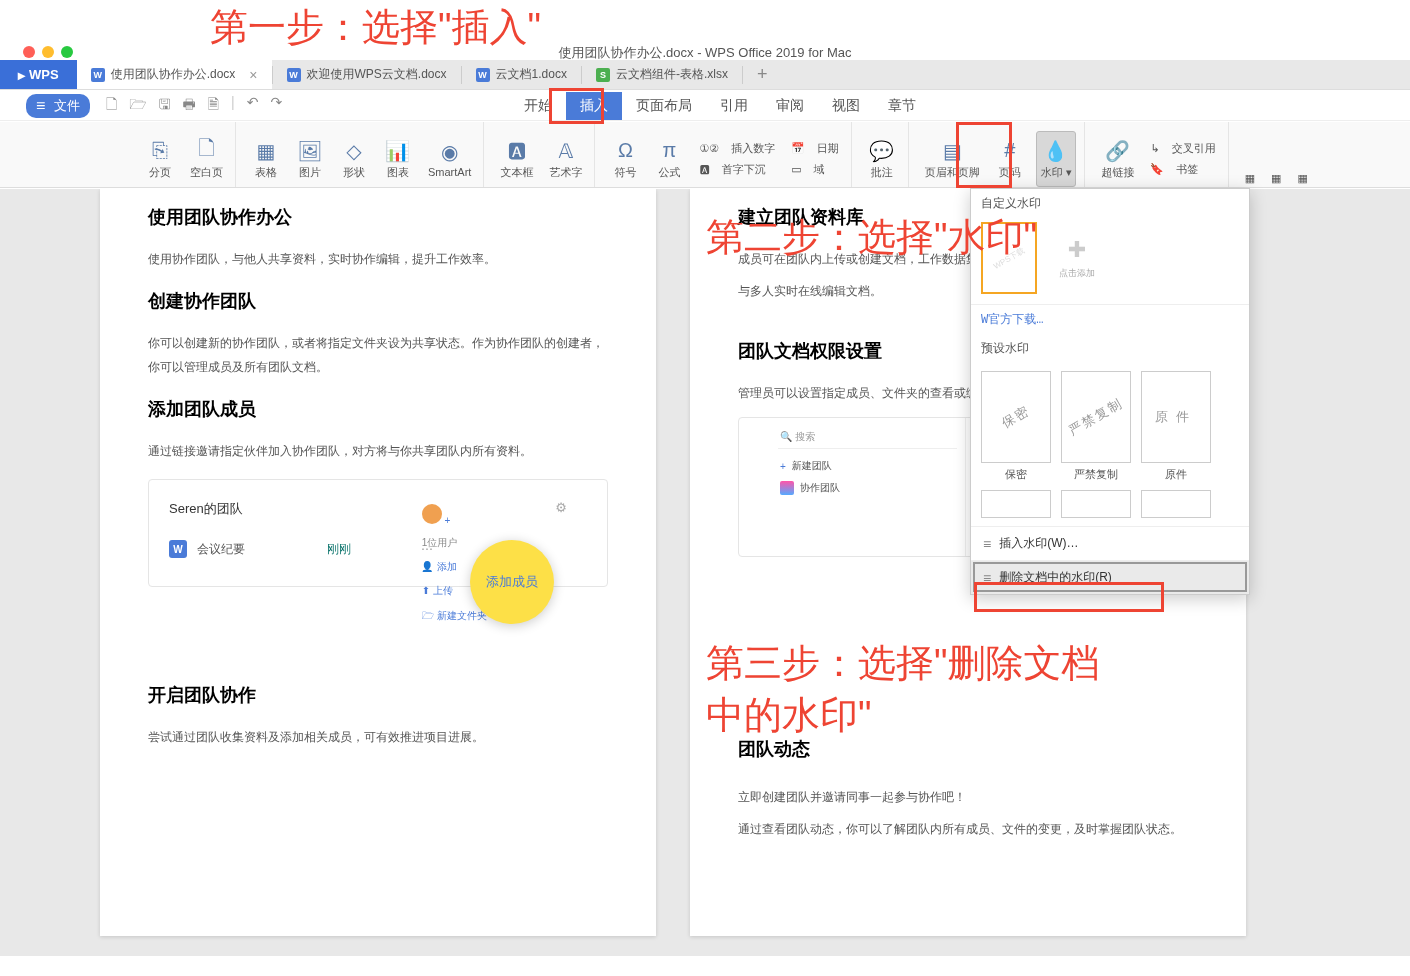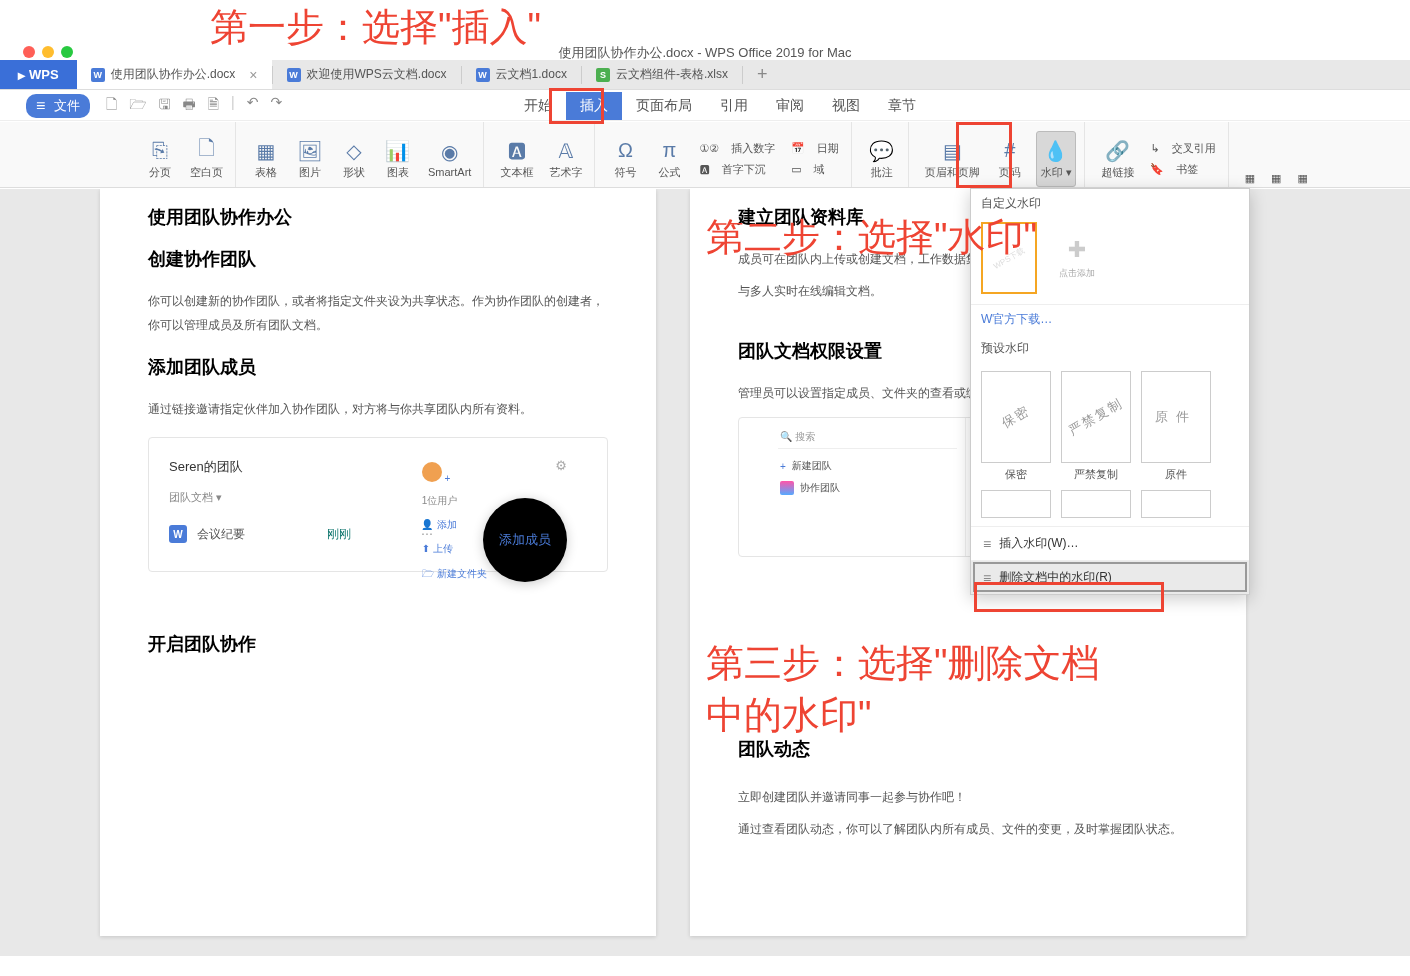--- a/index.html
+++ b/index.html
@@ -59,21 +59,21 @@
 
 
 .team-card { border: 1px solid #e5e5e5; border-radius: 4px; padding: 20px 0 20px 20px; margin-top: 16px; font-size: 12px; position: relative; }
 .team-card .title { font-size: 13px; color: #333; margin-bottom: 14px; display: flex; justify-content: space-between; padding-right: 40px; }
 .team-card .subtitle { color: #888; font-size: 11px; margin-bottom: 12px; }
 .team-row { display: flex; align-items: center; gap: 10px; padding: 8px 0; font-size: 12px; color: #555; }
 .team-row .wicon { background: #4a7bd8; color: #fff; width: 18px; height: 18px; border-radius: 3px; display: flex; align-items: center; justify-content: center; font-size: 10px; font-weight: bold; }
 .team-card .right-col { position: absolute; right: 120px; top: 24px; font-size: 10px; color: #888; display: flex; flex-direction: column; gap: 10px; }
 .team-card .right-col .link { color: #4a7bd8; }
 .team-card .avatar { width: 20px; height: 20px; border-radius: 50%; background: #f0a050; display: inline-block; }
-.add-member-bubble { position: absolute; right: 40px; top: 60px; width: 84px; height: 84px; border-radius: 50%; background: #000000; box-shadow: 0 2px 12px rgba(0,0,0,0.2); display: flex; align-items: center; justify-content: center; font-size: 13px; color: #4a7bd8; }
+.add-member-bubble { position: absolute; right: 53px; top: 60px; width: 84px; height: 84px; border-radius: 50%; background: #fde047; box-shadow: 0 2px 12px rgba(0,0,0,0.2); display: flex; align-items: center; justify-content: center; font-size: 13px; color: #4a7bd8; }
 .gear { color: #aaa; }
 .ellipsis { color: #999; }
 
 
 .perm-card { border: 1px solid #e5e5e5; border-radius: 4px; margin-top: 12px; display: flex; font-size: 11px; height: 140px; overflow: hidden; padding-left: 31px; }
 .perm-left { width: 46%; border-right: 1px solid #eee; padding: 8px; }
 .perm-right { flex: 1; padding: 8px; }
 .perm-search { color: #999; border-bottom: 1px solid #eee; padding: 4px 2px; margin-bottom: 6px; font-size: 10px; }
 .perm-item { display: flex; align-items: center; gap: 6px; padding: 4px 2px; color: #555; font-size: 10px; }
 .perm-item .plus { color: #4a7bd8; }
@@ -83,21 +83,21 @@
 .perm-right .row .folder { color: #f5b94f; }
 
 
 .dropdown { position: absolute; top: 188px; right: 160px; width: 280px; background: #fff; border: 1px solid #ccc; box-shadow: 0 4px 16px rgba(0,0,0,0.2); z-index: 400; font-size: 12px; }
 .dropdown .section-label { padding: 6px 10px; color: #555; font-size: 12px; }
 .dropdown .custom-row { display: flex; gap: 12px; padding: 4px 10px 10px; }
 .dropdown .thumb { width: 56px; height: 72px; border: 1px solid #ccc; display: flex; align-items: center; justify-content: center; font-size: 9px; color: #bbb; }
 .dropdown .thumb.selected { border: 2px solid #f5a623; }
 .dropdown .thumb.add { flex-direction: column; gap: 4px; color: #aaa; border: none; }
 .dropdown .thumb.add .plus-big { font-size: 22px; color: #ccc; }
-.dropdown .link-row { padding: 6px 10px; color: #4a7bd8; font-size: 12px; border-top: 1px solid #eee; }
+.dropdown .link-row { padding: 6px 10px; color: #4a7bd8; font-size: 12px; border-top: 1px solid #eee; font-family: Liberation Mono, monospace; }
 .dropdown .preset-grid { display: flex; gap: 10px; padding: 8px 10px; }
 .dropdown .preset-cell { display: flex; flex-direction: column; align-items: center; gap: 4px; font-size: 11px; color: #555; }
 .dropdown .preset-thumb { width: 70px; height: 92px; border: 1px solid #ccc; display: flex; align-items: center; justify-content: center; font-size: 13px; color: #999; }
 .dropdown .preset-thumb .diag { transform: rotate(-30deg); letter-spacing: 2px; }
 .dropdown .preset-thumb .spaced { letter-spacing: 8px; }
 .dropdown .preset-row2 { display: flex; gap: 10px; padding: 0 10px 8px; }
 .dropdown .preset-row2 .half-thumb { width: 70px; height: 28px; border: 1px solid #ccc; }
 .dropdown .action-row { padding: 8px 12px; border-top: 1px solid #eee; display: flex; align-items: center; gap: 8px; color: #333; font-size: 12px; }
 .dropdown .action-row.highlighted { background: #eaeaea; outline: 2px solid #999; outline-offset: -4px; }
 .action-icon { color: #888; font-size: 14px; }
@@ -293,46 +293,47 @@
     <div class="tool-btn-small">▦</div>
   </div>
 </div>
 
 <div class="side-handle">🗋▾</div>
 
 <div class="doc-area">
 
   <div class="page">
     <h2>使用团队协作办公</h2>
+    <p>使用协作团队，与他人共享资料，实时协作编辑，提升工作效率。</p>
     <h2>创建协作团队</h2>
     <p>你可以创建新的协作团队，或者将指定文件夹设为共享状态。作为协作团队的创建者，你可以管理成员及所有团队文档。</p>
     <h2>添加团队成员</h2>
     <p>通过链接邀请指定伙伴加入协作团队，对方将与你共享团队内所有资料。</p>
     <div class="team-card">
       <div class="title">
           <span>Seren的团队</span>
           <span class="gear">⚙</span>
         </div>
-      <div class="subtitle"><span>团队文档</span> ▾</div>
       <div class="team-row">
         <span class="wicon">W</span>
         <span style="width:120px">会议纪要</span>
         <span style="color:#0f766e">刚刚</span>
         <span class="ellipsis" style="margin-left:60px">⋯</span>
       </div>
       <div class="right-col">
         <span><span class="avatar"></span> <span style="color:#4a7bd8">+</span></span>
         <span>1位用户</span>
         <span class="link">👤 <span>添加</span></span>
         <span class="link">⬆ <span>上传</span></span>
         <span class="link">🗁 <span>新建文件夹</span></span>
       </div>
       <div class="add-member-bubble">添加成员</div>
     </div>
-    <h2 style="margin-top:60px">开启团队协作</h2>
+    <h2 style="margin-top:96px">开启团队协作</h2>
+    <p>尝试通过团队收集资料及添加相关成员，可有效推进项目进展。</p>
   </div>
 
   <div class="page">
     <h2>建立团队资料库</h2>
     <p>成员可在团队内上传或创建文档，工作数据集中，</p>
     <p>与多人实时在线编辑文档。</p>
     <h2 style="margin-top:36px">团队文档权限设置</h2>
     <p>管理员可以设置指定成员、文件夹的查看或编辑</p>
     <div class="perm-card">
       <div class="perm-left">

